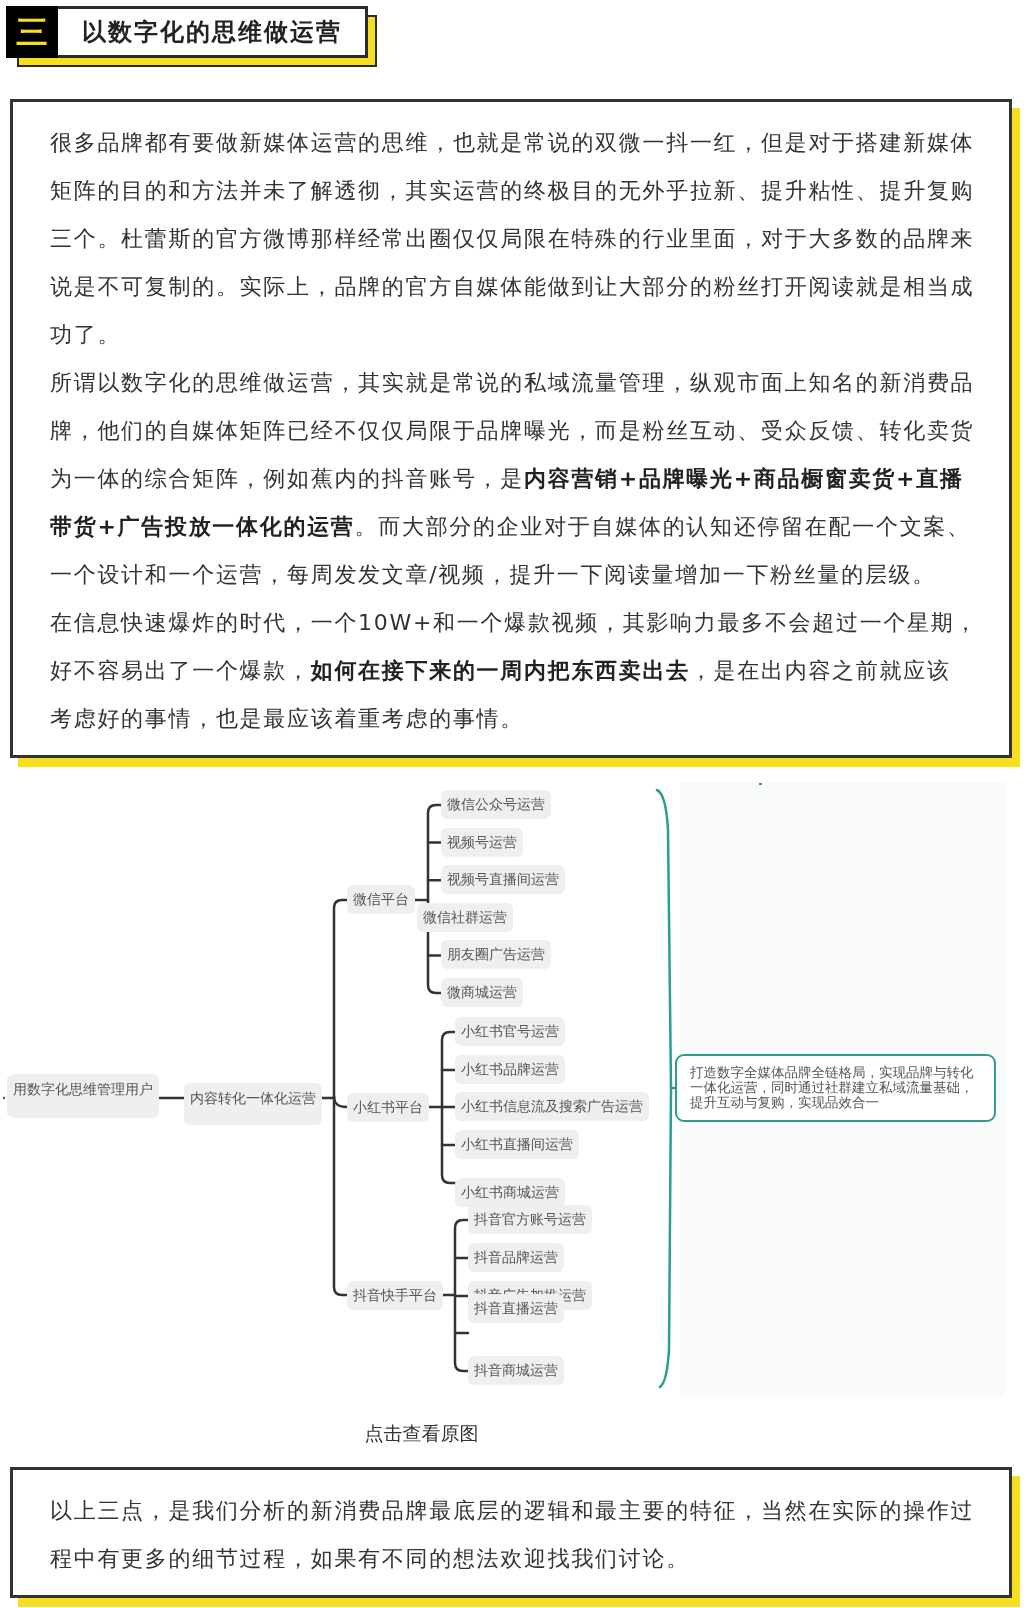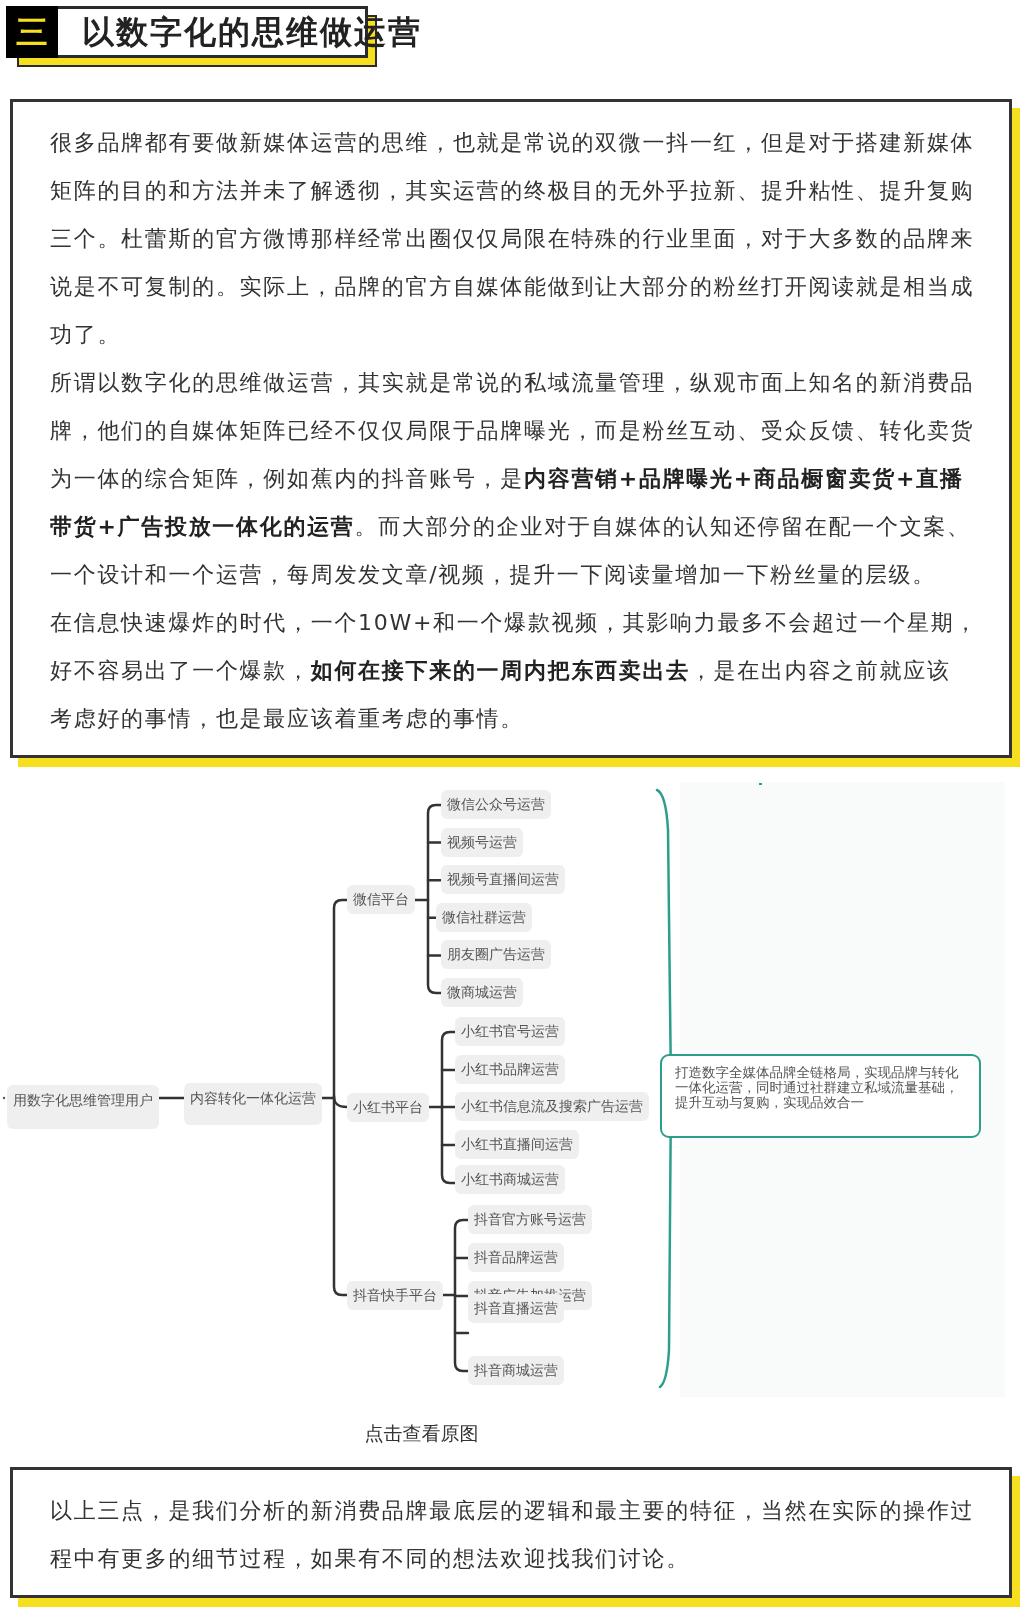--- a/index.html
+++ b/index.html
@@ -21,21 +21,21 @@
     position: absolute; left: 6px; top: 6px; width: 362px; height: 52px;
     background: #ffffff; border: 3px solid #2b2b2b; box-sizing: border-box;
   }
   .badge {
     position: absolute; left: 6px; top: 6px; width: 52px; height: 52px;
     background: #000000; color: #f6df1e;
     font-size: 32px; font-weight: bold; line-height: 52px; text-align: center;
   }
   .title-text {
     position: absolute; left: 82px; top: 6px; height: 52px; line-height: 52px;
-    font-size: 32px; font-weight: bold; letter-spacing: 2px; color: #222222;
+    font-size: 24px; font-weight: bold; letter-spacing: 2px; color: #222222;
     white-space: nowrap;
   }
 
   
   .text-box {
     position: absolute; left: 10px; width: 1002px;
     background: #ffffff; border: 3px solid #333333; box-sizing: border-box;
     padding: 17px 2px 12px 37px;
     box-shadow: 8px 9px 0 #f6df1e;
   }
@@ -58,21 +58,21 @@
   .mm-dash {
     position: absolute; left: 759px; top: 13px; width: 3px; height: 2px; background: #2e9e8c;
   }
   .mm-svg { position: absolute; left: 0; top: 0; width: 1027px; height: 630px; }
   .node {
     position: absolute; height: 29px; line-height: 29px; padding: 0 6px;
     background: #efefef; border-radius: 6px; font-size: 14px; color: #555555;
     white-space: nowrap;
   }
   .summary {
-    position: absolute; left: 660px; top: 284px; width: 321px; height: 84px;
+    position: absolute; left: 675px; top: 284px; width: 321px; height: 68px;
     box-sizing: border-box; border: 2px solid #2e9e8c; border-radius: 9px;
     background: #ffffff; padding: 9px 8px 0 13px;
   }
   .summary-line {
     font-size: 13.5px; line-height: 15px; color: #555555; white-space: nowrap;
   }
 
   
   .caption {
     position: absolute; left: 0; top: 1420px; width: 843px; text-align: center;
@@ -137,39 +137,39 @@
       <path d="M443 525 H455"></path>
       <path d="M468 450 H463 Q455 450 455 458 V593 Q455 601 463 601 H468"></path>
       <path d="M455 488 H468 M455 526 H468 M455 563 H468"></path>
     </g>
     <g fill="none" stroke="#2e9e8c" stroke-width="2.5" stroke-linecap="round">
       <path d="M657 20 Q666 24 668 60 L671 318 L669 580 Q667 612 660 617"></path>
       <path d="M671 318 H687"></path>
     </g>
   </svg>
 
-  <div class="node" style="left:7px;top:315px;height:44px;line-height:30px;">用数字化思维管理用户</div>
+  <div class="node" style="left:7px;top:304px;height:44px;line-height:30px;">用数字化思维管理用户</div>
   <div class="node" style="left:184px;top:313px;height:42px;line-height:30px;">内容转化一体化运营</div>
 
   <div class="node" style="left:347px;top:115px;">微信平台</div>
   <div class="node" style="left:347px;top:323px;">小红书平台</div>
   <div class="node" style="left:347px;top:511px;text-align:center;">抖音快手平台</div>
 
   <div class="node" style="left:441px;top:20px;">微信公众号运营</div>
   <div class="node" style="left:441px;top:58px;">视频号运营</div>
   <div class="node" style="left:441px;top:95px;">视频号直播间运营</div>
-  <div class="node" style="left:436px;top:133px;text-align:right;">微信社群运营</div>
+  <div class="node" style="left:417px;top:133px;text-align:right;">微信社群运营</div>
   <div class="node" style="left:441px;top:170px;">朋友圈广告运营</div>
   <div class="node" style="left:441px;top:208px;">微商城运营</div>
 
   <div class="node" style="left:455px;top:247px;">小红书官号运营</div>
   <div class="node" style="left:455px;top:285px;">小红书品牌运营</div>
   <div class="node" style="left:455px;top:322px;">小红书信息流及搜索广告运营</div>
   <div class="node" style="left:455px;top:360px;">小红书直播间运营</div>
-  <div class="node" style="left:455px;top:395px;text-align:center;">小红书商城运营</div>
+  <div class="node" style="left:455px;top:408px;text-align:center;">小红书商城运营</div>
 
   <div class="node" style="left:468px;top:435px;">抖音官方账号运营</div>
   <div class="node" style="left:468px;top:473px;">抖音品牌运营</div>
   <div class="node" style="left:468px;top:511px;">抖音广告加推运营</div>
   <div class="node" style="left:468px;top:524px;">抖音直播运营</div>
   <div class="node" style="left:468px;top:586px;">抖音商城运营</div>
 
   <div class="summary">
     <div class="summary-line">打造数字全媒体品牌全链格局，实现品牌与转化</div>
     <div class="summary-line">一体化运营，同时通过社群建立私域流量基础，</div>

